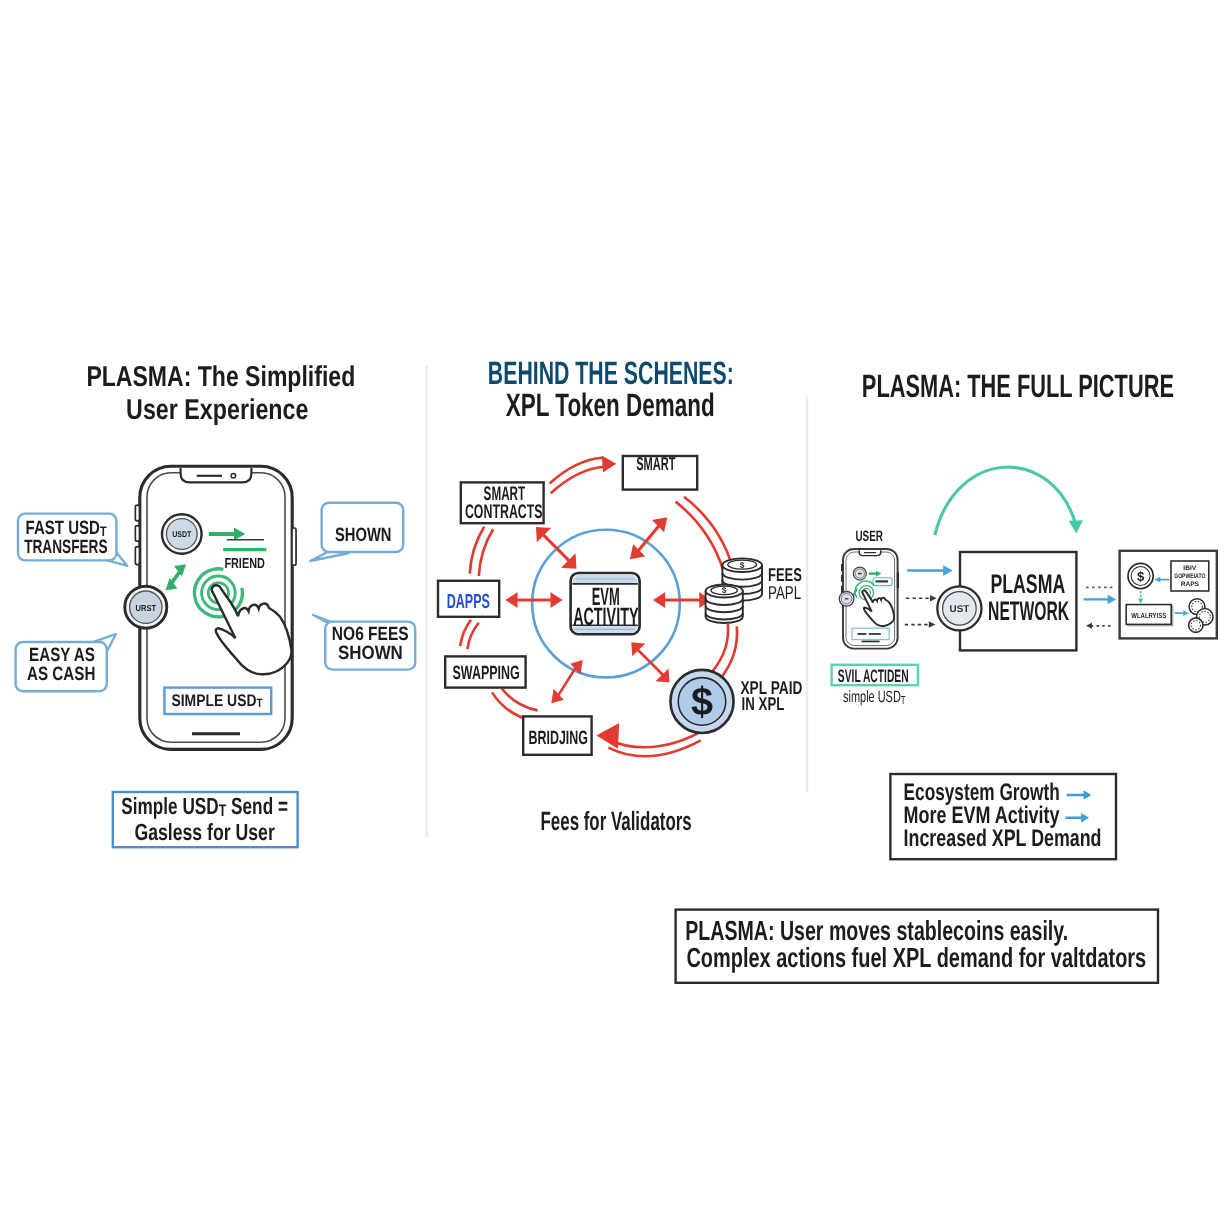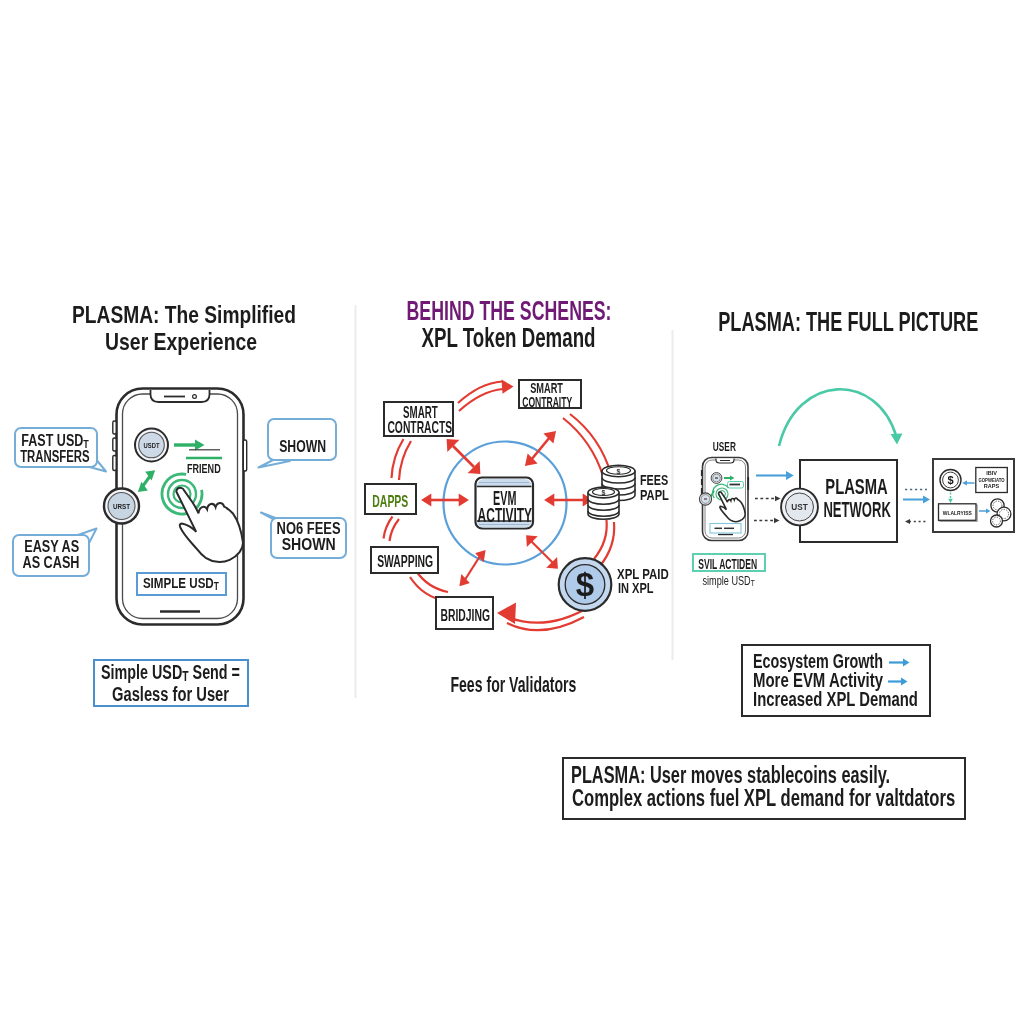--- a/index.html
+++ b/index.html
@@ -221,21 +221,21 @@
 <div class="bx" style="left:932px;top:458px;width:83px;height:75px;border-color:#3a3a3a;background:none"></div>
 <div class="bx" style="left:691.5px;top:552.5px;width:74px;height:19.5px;border-color:#5ecfb1"></div>
 <div class="bx" style="left:741px;top:644px;width:190px;height:73px"></div>
 <div class="bx" style="left:562px;top:757px;width:404px;height:63px"></div>
 <div class="tl" style="left:-66.0px;top:302.0px;width:500px;text-align:center;font-size:24px;font-weight:bold;color:#1c1c1c;line-height:25.9px">
       <span class="l" style="transform:scaleX(0.8)">PLASMA: The Simplified</span>
     </div>
 <div class="tl" style="left:-69.0px;top:329.0px;width:500px;text-align:center;font-size:24px;font-weight:bold;color:#1c1c1c;line-height:25.9px">
       <span class="l" style="transform:scaleX(0.808)">User Experience</span>
     </div>
-<div class="tl" style="left:259.5px;top:297.0px;width:500px;text-align:center;font-size:27px;font-weight:bold;color:#701a75;line-height:29.2px">
+<div class="tl" style="left:259.5px;top:297.0px;width:500px;text-align:center;font-size:27px;font-weight:bold;color:#0c4a6e;line-height:29.2px">
       <span class="l" style="transform:scaleX(0.657)">BEHIND THE SCHENES:</span>
     </div>
 <div class="tl" style="left:259.0px;top:324.0px;width:500px;text-align:center;font-size:27px;font-weight:bold;color:#1c1c1c;line-height:29.2px">
       <span class="l" style="transform:scaleX(0.693)">XPL Token Demand</span>
     </div>
 <div class="tl" style="left:598.0px;top:308.0px;width:500px;text-align:center;font-size:27px;font-weight:bold;color:#1c1c1c;line-height:29.2px">
       <span class="l" style="transform:scaleX(0.673)">PLASMA: THE FULL PICTURE</span>
     </div>
 <div class="tl" style="left:-194.8px;top:431.9px;width:500px;text-align:center;font-size:16px;font-weight:bold;color:#1c1c1c;line-height:17.3px">
       <span class="l" style="transform:scaleX(0.783)">FAST USD<sub>T</sub></span>
@@ -269,42 +269,39 @@
     </div>
 <div class="tl" style="left:170.1px;top:403.5px;width:500px;text-align:center;font-size:16.5px;font-weight:bold;color:#1c1c1c;line-height:17.8px">
       <span class="l" style="transform:scaleX(0.591)">SMART</span>
     </div>
 <div class="tl" style="left:169.9px;top:419.2px;width:500px;text-align:left;font-size:16.5px;font-weight:bold;color:#1c1c1c;line-height:17.8px">
       <span class="l" style="transform:scaleX(0.625)">CONTRACTS</span>
     </div>
 <div class="tl" style="left:296.7px;top:380.2px;width:500px;text-align:center;font-size:15.5px;font-weight:bold;color:#1c1c1c;line-height:16.7px">
       <span class="l" style="transform:scaleX(0.595)">SMART</span>
     </div>
-<div class="tl" style="left:297.5px;top:394.3px;width:500px;text-align:center;font-size:15.5px;font-weight:bold;color:#1c1c1c;line-height:16.7px">
-      <span class="l" style="transform:scaleX(0.553)">CONTRAITY</span>
-    </div>
-<div class="tl" style="left:140.0px;top:492.5px;width:500px;text-align:center;font-size:17px;font-weight:bold;color:#4d7c0f;line-height:18.4px">
+<div class="tl" style="left:140.0px;top:492.5px;width:500px;text-align:center;font-size:17px;font-weight:bold;color:#1d4ed8;line-height:18.4px">
       <span class="l" style="transform:scaleX(0.615)">DAPPS</span>
     </div>
 <div class="tl" style="left:155.0px;top:552.6px;width:500px;text-align:center;font-size:16px;font-weight:bold;color:#1c1c1c;line-height:17.3px">
       <span class="l" style="transform:scaleX(0.649)">SWAPPING</span>
     </div>
 <div class="tl" style="left:214.8px;top:606.6px;width:500px;text-align:right;font-size:16px;font-weight:bold;color:#1c1c1c;line-height:17.3px">
       <span class="l" style="transform:scaleX(0.647)">BRIDJING</span>
     </div>
 <div class="tl" style="left:254.9px;top:486.6px;width:500px;text-align:center;font-size:21px;font-weight:bold;color:#1c1c1c;line-height:22.7px">
       <span class="l" style="transform:scaleX(0.514)">EVM</span>
     </div>
 <div class="tl" style="left:255.2px;top:503.9px;width:500px;text-align:center;font-size:21px;font-weight:bold;color:#1c1c1c;line-height:22.7px">
       <span class="l" style="transform:scaleX(0.569)">ACTIVITY</span>
     </div>
 <div class="tl" style="left:639.6px;top:471.9px;font-size:15.5px;font-weight:bold;color:#1c1c1c;line-height:16.7px">
       <span class="lf" style="transform:scaleX(0.699)">FEES</span>
     </div>
-<div class="tl" style="left:640px;top:486.5px;font-size:15.5px;font-weight:bold;color:#1c1c1c;line-height:16.7px">
+<div class="tl" style="left:640px;top:486.5px;font-size:15.5px;font-weight:normal;color:#1c1c1c;line-height:16.7px">
       <span class="lf" style="transform:scaleX(0.719)">PAPL</span>
     </div>
 <div class="tl" style="left:617.2px;top:565.6px;font-size:15.5px;font-weight:bold;color:#1c1c1c;line-height:16.7px">
       <span class="lf" style="transform:scaleX(0.738)">XPL PAID</span>
     </div>
 <div class="tl" style="left:617.7px;top:580.3px;font-size:15.5px;font-weight:bold;color:#1c1c1c;line-height:16.7px">
       <span class="lf" style="transform:scaleX(0.713)">IN XPL</span>
     </div>
 <div class="tl" style="left:263.0px;top:672.7px;width:500px;text-align:center;font-size:22px;font-weight:bold;color:#1c1c1c;line-height:23.8px">
       <span class="l" style="transform:scaleX(0.64)">Fees for Validators</span>

